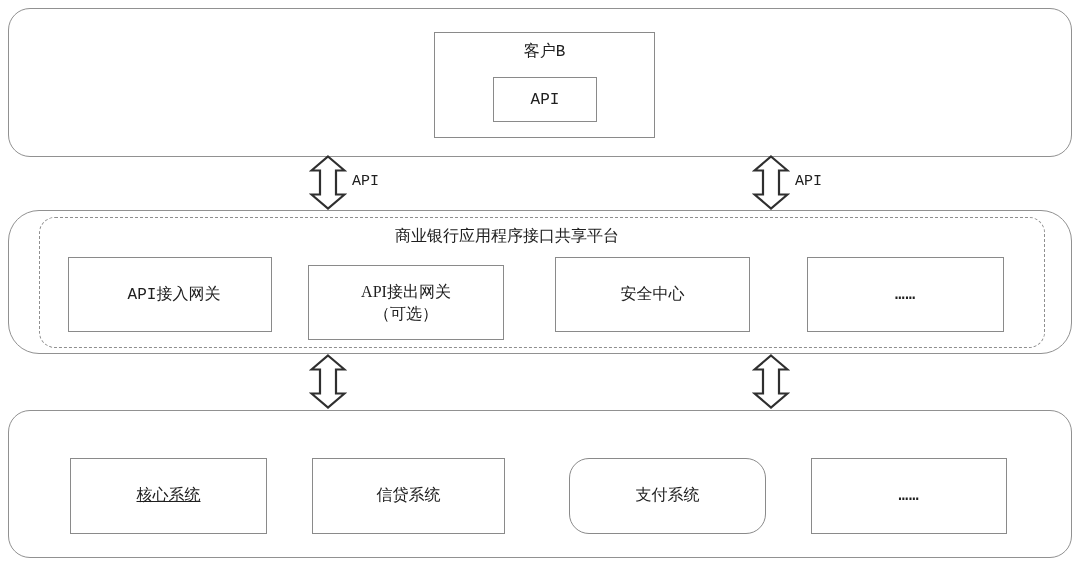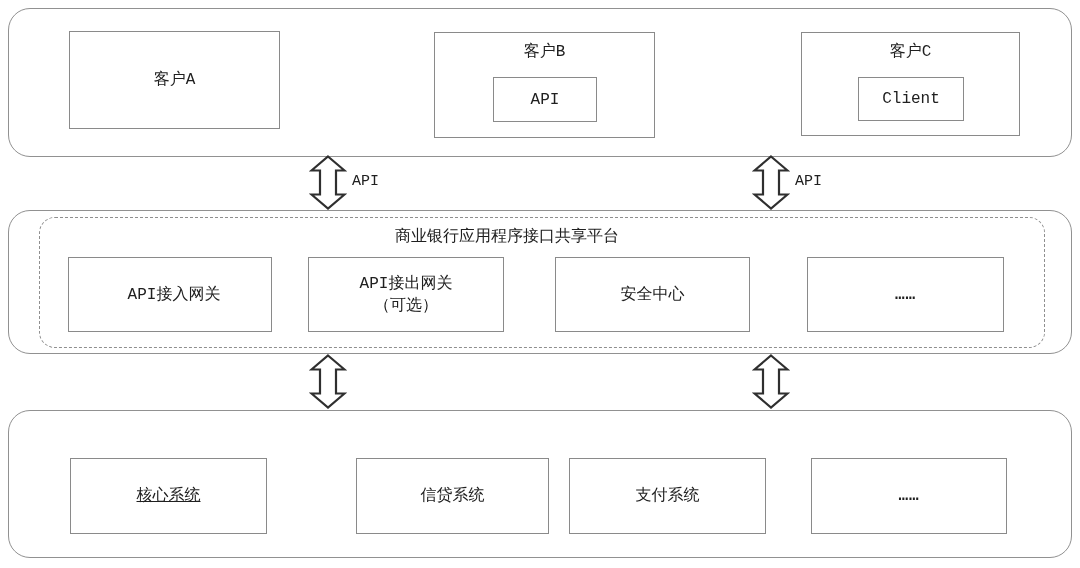--- a/index.html
+++ b/index.html
@@ -29,58 +29,49 @@
   .arrow { position:absolute; width:38px; height:55px; }
   .api-label { position:absolute; font-size:15px; }
   .ellipsis { font-weight:bold; letter-spacing:1px; }
 </style>
 </head>
 <body>
 
 <div class="canvas">
 
   <div class="layer" style="top:8px;height:147px;">
-    <div class="box" style="left:60px;top:22px;width:209px;height:96px;">
-      <span>客户A</span>
-    </div>
 
     <div class="box client-parent" style="left:425px;top:23px;width:219px;height:96px;">
       <span>客户B</span>
       <div class="box" style="left:58px;top:44px;width:102px;height:43px;">
         <span>API</span>
       </div>
     </div>
 
-    <div class="box client-parent" style="left:792px;top:23px;width:217px;height:94px;">
-      <span>客户C</span>
-      <div class="box" style="left:56px;top:44px;width:104px;height:42px;">
-        <span>Client</span>
-      </div>
-    </div>
   </div>
 
   <svg class="arrow" style="left:309px;top:155px;" viewBox="0 0 38 55">
     <path d="M19 1.5 L35.5 15.5 L27 15.5 L27 39.5 L35.5 39.5 L19 53.5 L2.5 39.5 L11 39.5 L11 15.5 L2.5 15.5 Z" fill="#ffffff" stroke="#2f2f2f" stroke-width="2.2" stroke-linejoin="miter"></path>
   </svg>
   <span class="api-label" style="left:352px;top:173px;">API</span>
 
   <svg class="arrow" style="left:752px;top:155px;" viewBox="0 0 38 55">
     <path d="M19 1.5 L35.5 15.5 L27 15.5 L27 39.5 L35.5 39.5 L19 53.5 L2.5 39.5 L11 39.5 L11 15.5 L2.5 15.5 Z" fill="#ffffff" stroke="#2f2f2f" stroke-width="2.2" stroke-linejoin="miter"></path>
   </svg>
   <span class="api-label" style="left:795px;top:173px;">API</span>
 
-  <div class="layer" style="top:210px;height:142px;">
+  <div class="layer" style="top:210px;height:142px;border-radius:31px;">
     <div class="dashed-boundary"></div>
     <div class="platform-title">商业银行应用程序接口共享平台</div>
 
     <div class="box" style="left:59px;top:46px;width:194px;height:73px;padding-left:8px;">
       <span>API接入网关</span>
     </div>
 
-    <div class="box" style="left:299px;top:46px;width:194px;height:73px;">
+    <div class="box" style="left:299px;top:54px;width:194px;height:73px;font-family:Liberation Serif, serif;">
       <span>API接出网关</span>
       <span>（可选）</span>
     </div>
 
     <div class="box" style="left:546px;top:46px;width:193px;height:73px;">
       <span>安全中心</span>
     </div>
 
     <div class="box" style="left:798px;top:46px;width:195px;height:73px;">
       <span class="ellipsis">……</span>
@@ -91,24 +82,24 @@
     <path d="M19 1.5 L35.5 15.5 L27 15.5 L27 39.5 L35.5 39.5 L19 53.5 L2.5 39.5 L11 39.5 L11 15.5 L2.5 15.5 Z" fill="#ffffff" stroke="#2f2f2f" stroke-width="2.2" stroke-linejoin="miter"></path>
   </svg>
   <svg class="arrow" style="left:752px;top:354px;" viewBox="0 0 38 55">
     <path d="M19 1.5 L35.5 15.5 L27 15.5 L27 39.5 L35.5 39.5 L19 53.5 L2.5 39.5 L11 39.5 L11 15.5 L2.5 15.5 Z" fill="#ffffff" stroke="#2f2f2f" stroke-width="2.2" stroke-linejoin="miter"></path>
   </svg>
 
   <div class="layer" style="top:410px;height:146px;">
     <div class="box" style="left:61px;top:47px;width:195px;height:74px;text-decoration:underline;">
       <span>核心系统</span>
     </div>
-    <div class="box" style="left:303px;top:47px;width:191px;height:74px;margin-left:44px;">
+    <div class="box" style="left:303px;top:47px;width:191px;height:74px;">
       <span>信贷系统</span>
     </div>
-    <div class="box" style="left:560px;top:47px;width:195px;height:74px;">
+    <div class="box" style="left:560px;top:47px;width:195px;height:74px;border-radius:20px;">
       <span>支付系统</span>
     </div>
     <div class="box" style="left:802px;top:47px;width:194px;height:74px;">
       <span class="ellipsis">……</span>
     </div>
   </div>
 
 </div>
 
 </body></html>

